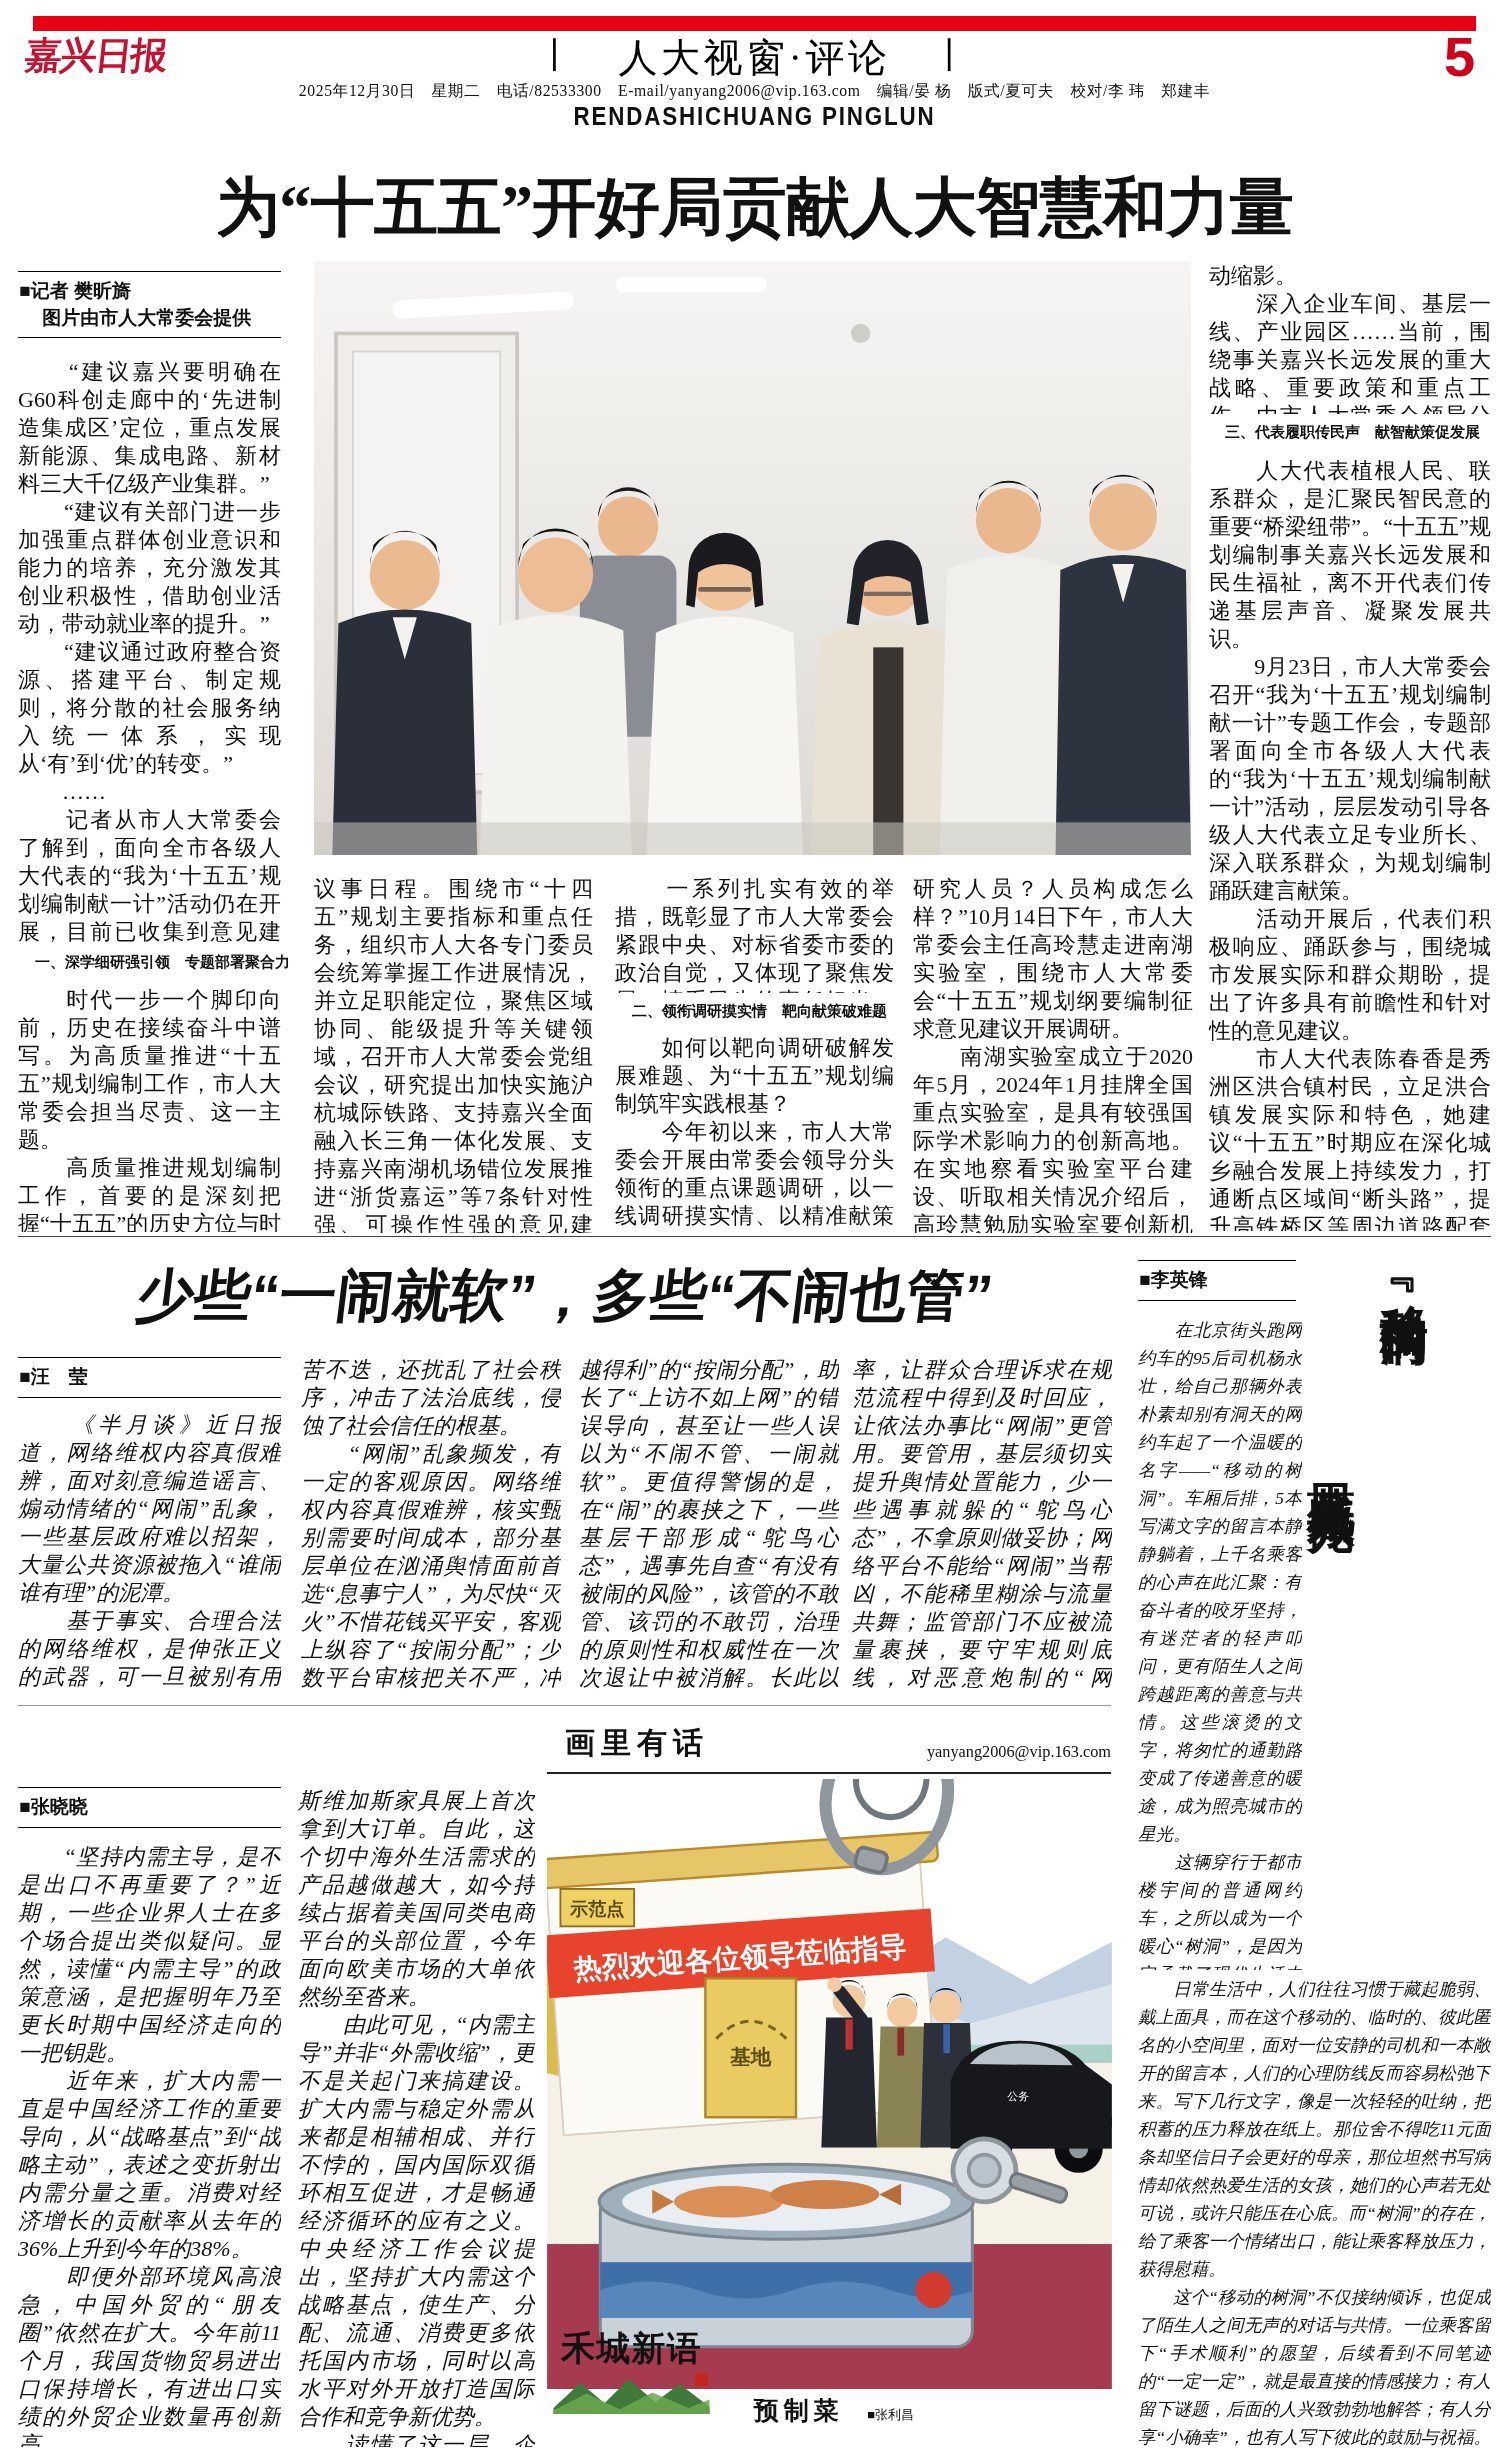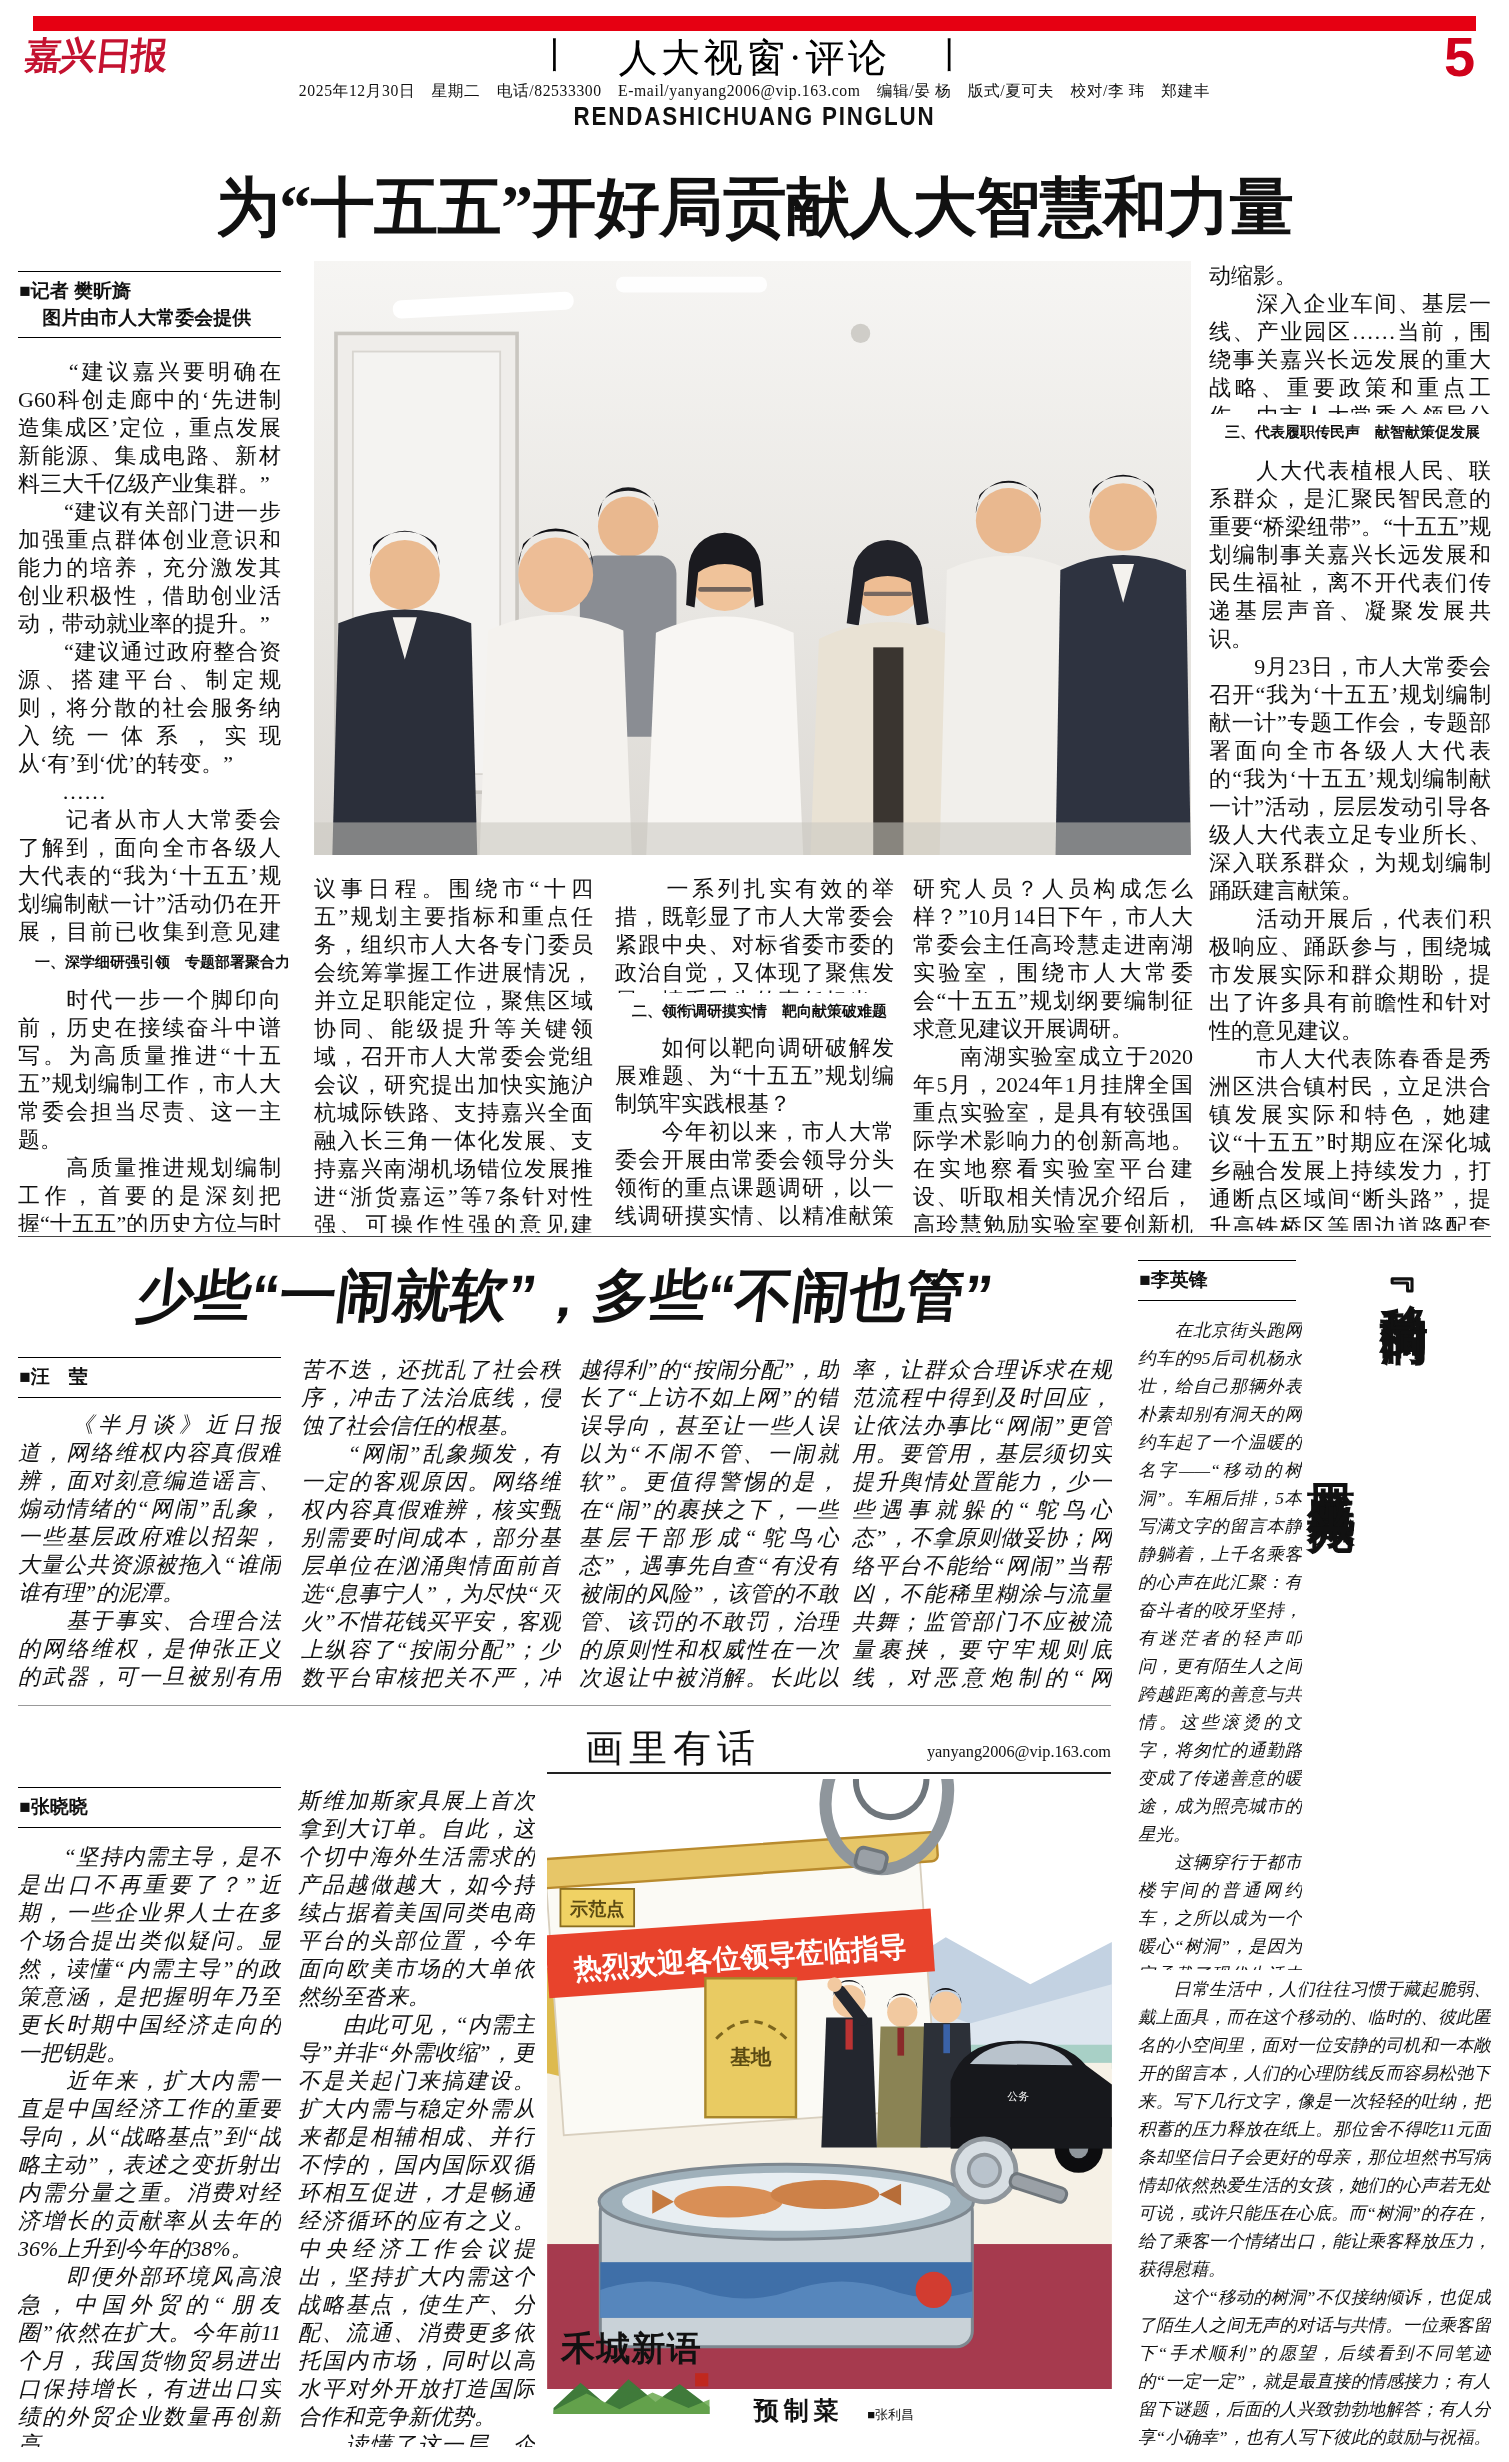--- a/index.html
+++ b/index.html
@@ -27,21 +27,21 @@
   .shead{font-weight:900;font-size:15px;letter-spacing:0px;font-family:"Liberation Sans","DejaVu Sans",sans-serif;
          white-space:nowrap;transform-origin:left center;}
   .rule{background:#444;}
   
   #headline2{left:18px;top:1258px;width:1093px;text-align:center;font-size:57px;font-weight:900;
              font-family:"Liberation Sans",sans-serif;transform:skewX(-7deg);}
   
   #headline3{left:18px;top:1719px;width:513px;text-align:center;font-size:45px;font-weight:900;
              font-family:"Liberation Sans",sans-serif;}
   
-  #hlabel{left:585px;top:1723px;width:181px;font-size:38px;font-weight:400;letter-spacing:6px;
+  #hlabel{left:565px;top:1723px;width:181px;font-size:30px;font-weight:700;letter-spacing:6px;
           font-family:"Liberation Serif",serif;}
   #hemail{left:810px;top:1742px;width:301px;text-align:right;font-size:16.3px;}
   #hrule{left:547px;top:1772px;width:564px;height:2.4px;background:#222;}
   #caption{left:677px;top:2394px;width:314px;text-align:center;}
   #caption .cap{font-size:25px;font-weight:700;letter-spacing:4.8px;}
   #caption .auth{font-size:13px;font-family:"Liberation Sans",sans-serif;padding-left:24px;}
   
   #hclogo{left:547px;top:2326px;width:169px;text-align:center;}
   #hclogo .hc{font-size:34px;font-weight:900;letter-spacing:1.2px;font-family:"Liberation Serif",serif;}
   

